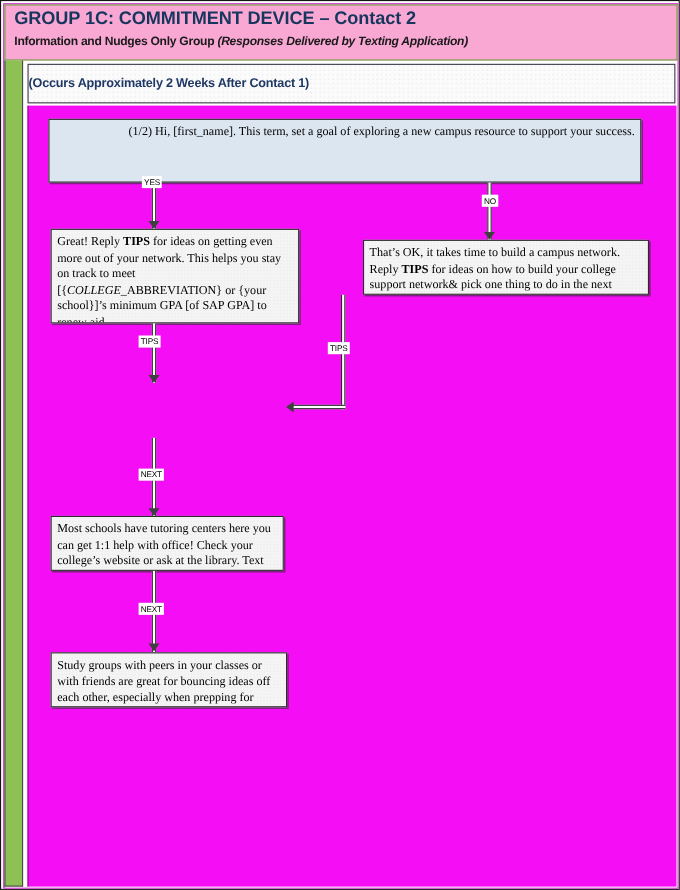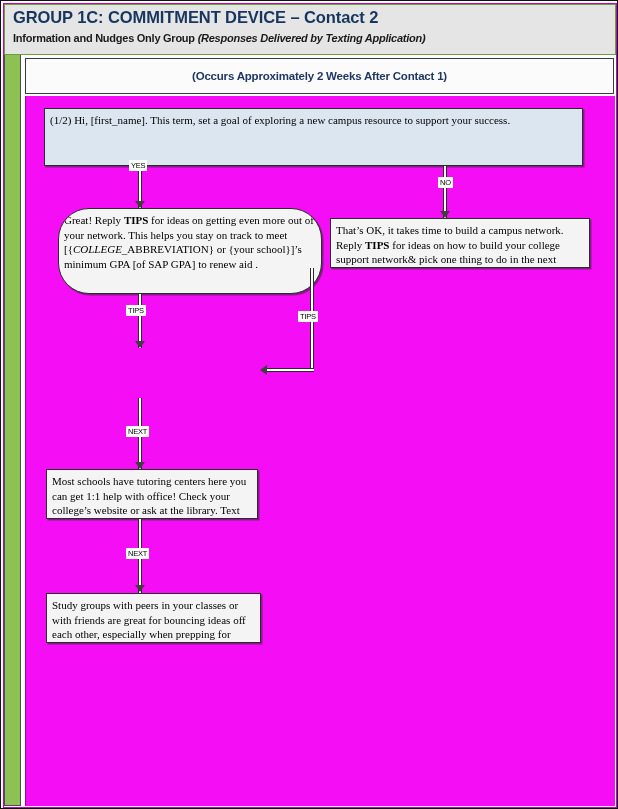--- a/index.html
+++ b/index.html
@@ -37,21 +37,21 @@
   }
 
   
   .header-band {
     position: absolute;
     left: 3px;
     top: 3px;
     width: 612px;
     height: 51px;
     box-sizing: border-box;
-    background: #e5e5e5;
+    background: #f9a8d4;
     border: 1px solid #6f9e3c;
     overflow: hidden;
   }
   .header-title {
     position: absolute;
     left: 8px;
     top: 3px;
     font-family: "Liberation Sans", sans-serif;
     font-weight: bold;
     font-size: 16.5px;
@@ -93,21 +93,21 @@
     width: 589px;
     height: 36px;
     box-sizing: border-box;
     background: #fbfbfb;
     background-image:
       radial-gradient(circle at 1px 1px, #eceaee 0.6px, transparent 0.7px);
     background-size: 4px 4px;
     border: 1px solid #3b3746;
     display: flex;
     align-items: center;
-    justify-content: center;
+    justify-content: flex-start;
   }
   .subheader-text {
     font-family: "Liberation Sans", sans-serif;
     font-weight: bold;
     font-size: 11.5px;
     letter-spacing: -0.2px;
     color: #1f3864;
     white-space: nowrap;
   }
 
@@ -140,21 +140,21 @@
     background: #dce6f1;
   }
   .node.plain {
     background: #f4f4f4;
     background-image:
       radial-gradient(circle at 1px 1px, #e6e6e6 0.55px, transparent 0.65px);
     background-size: 3px 3px;
   }
   .node b { font-weight: bold; }
   .node i { font-style: italic; }
-  .node .line { display: block; }
+  .node .line { display: block; text-align: right; }
   .node .spacer { display: block; height: 11px; }
 
   
   .vline {
     position: absolute;
     width: 4px;
     box-sizing: border-box;
     border-left: 1px solid #2b2b2b;
     border-right: 1px solid #2b2b2b;
     background: #ffffff;
@@ -224,21 +224,21 @@
     </div>
 
     <div class="vline" style="left:112px; top:70px; height:42px;"></div>
     <div class="arrow-down" style="left:109px; top:105px;"></div>
     <div class="edge-label" style="left:103px; top:64px;">YES</div>
 
     <div class="vline" style="left:417px; top:70px; height:52px;"></div>
     <div class="arrow-down" style="left:414px; top:115px;"></div>
     <div class="edge-label" style="left:412px; top:81px;">NO</div>
 
-    <div class="node plain" style="left:32px; top:112px; width:264px; height:86px;border-radius:31px;">
+    <div class="node plain" style="left:20px; top:112px; width:226px; height:86px;">
       <span>Great! Reply </span><b>TIPS</b><span> for ideas on getting even more out of your network. This helps you stay on track to meet [{</span><i>COLLEGE</i><span>_ABBREVIATION} or {your school}]’s minimum GPA [of SAP GPA] to renew aid .</span>
     </div>
 
     <div class="node plain" style="left:304px; top:122px; width:260px; height:50px;">
       <span>That’s OK, it takes time to build a campus network. Reply </span><b>TIPS</b><span> for ideas on how to build your college support network&amp; pick one thing to do in the next week.</span>
     </div>
 
     <div class="vline" style="left:112px; top:198px; height:54px;"></div>
     <div class="arrow-down" style="left:109px; top:245px;"></div>
     <div class="edge-label" style="left:100px; top:209px;">TIPS</div>

